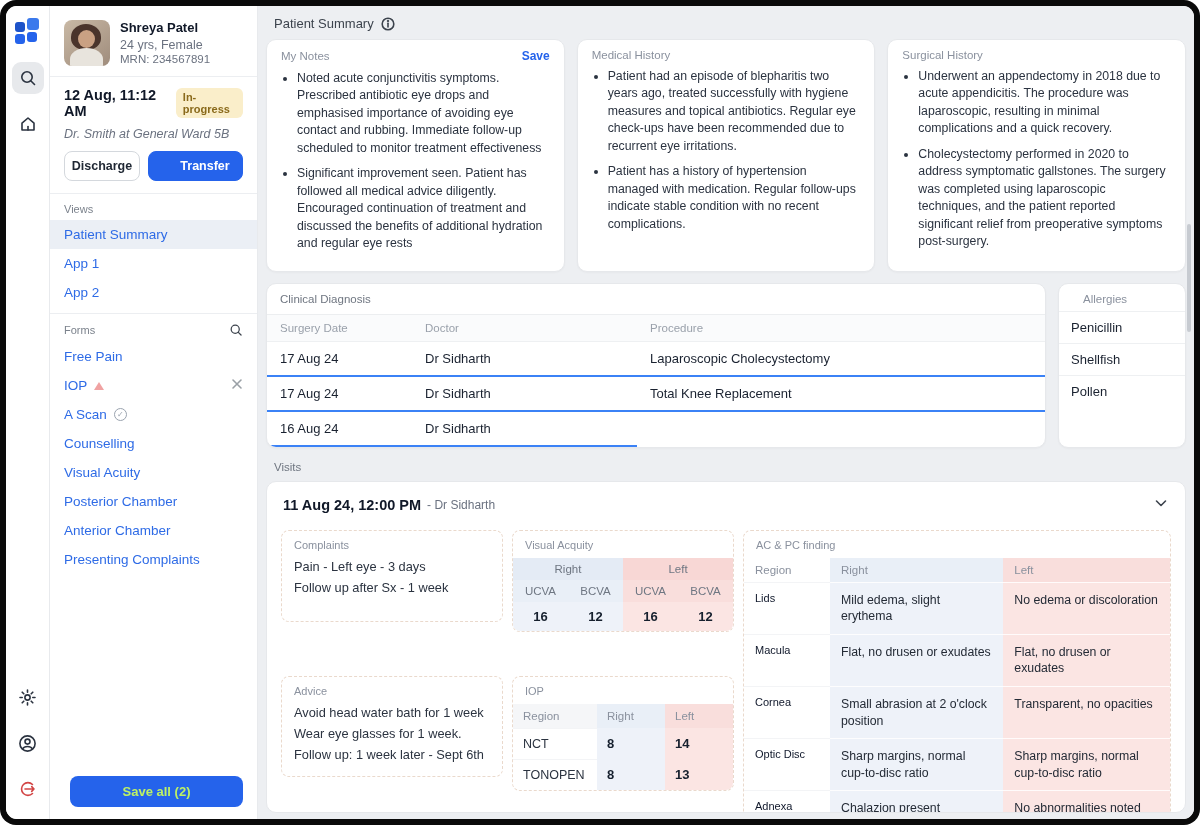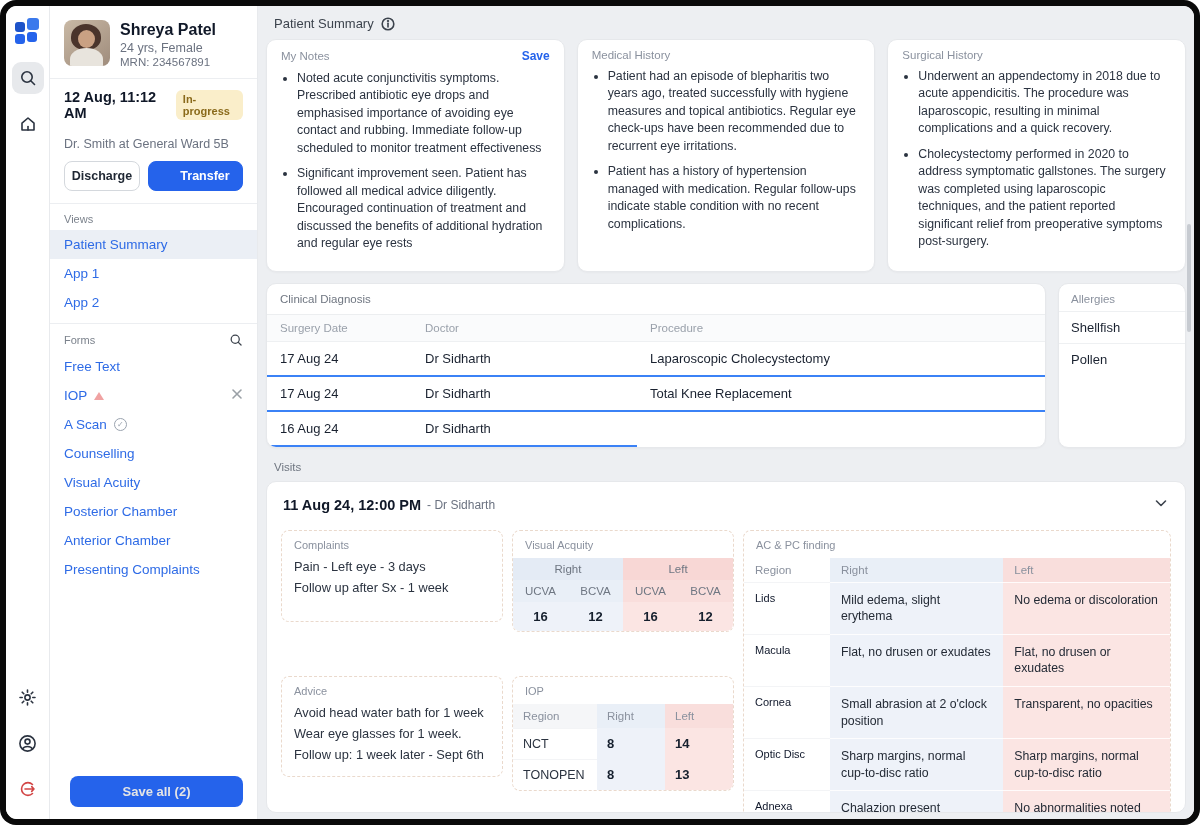--- a/index.html
+++ b/index.html
@@ -20,62 +20,62 @@
   .rail-spacer { flex:1; }
   .rail svg { display:block; }
 
   
   .sidebar { width:208px; min-width:208px; background:#fff; border-right:1px solid #e8eaed; display:flex; flex-direction:column; position:relative; overflow:hidden; }
   .pt-head { display:flex; gap:10px; padding:14px 14px 10px; }
   .avatar { width:46px; height:46px; border-radius:8px; background:linear-gradient(140deg,#c9b9a5,#9f8c7c); position:relative; overflow:hidden; flex:none; }
   .avatar .hair { position:absolute; left:7px; top:4px; width:30px; height:26px; background:#4a342b; border-radius:50% 50% 45% 45%; }
   .avatar .face { position:absolute; left:14px; top:10px; width:17px; height:18px; background:#caa183; border-radius:50%; }
   .avatar .body { position:absolute; left:6px; top:28px; width:33px; height:22px; background:#e8e4dd; border-radius:50% 50% 0 0; }
-  .pt-name { font-size:16px; font-weight:700; color:#101828; line-height:1.2; }
+  .pt-name { font-size:13px; font-weight:700; color:#101828; line-height:1.2; }
   .pt-meta { font-size:12.5px; color:#6b7280; margin-top:2px; }
   .pt-mrn { font-size:11.5px; color:#6b7280; margin-top:1px; }
   .sb-div { border-top:1px solid #eceef1; margin:0; }
   .enc { padding:10px 14px 12px; }
   .enc-row { display:flex; align-items:center; gap:8px; }
   .enc-dt { font-size:14.5px; font-weight:700; color:#101828; }
   .badge { font-size:11px; font-weight:700; color:#8a6a1b; background:#faeeca; border-radius:6px; padding:3px 7px; }
-  .enc-loc { font-size:12.5px; color:#6b7280; margin-top:16px; }
+  .enc-loc { font-size:12.5px; color:#6b7280; margin-top:8px;font-style:italic; }
   .enc-btns { display:flex; gap:8px; margin-top:10px; }
   .btn { font-size:12.5px; font-weight:600; border-radius:8px; padding:7px 0; text-align:center; flex:1; cursor:pointer; }
   .btn.ghost { background:#fff; border:1px solid #d4d8dd; color:#1f2733; }
   .btn.primary { background:#2563eb; border:1px solid #2563eb; color:#fff;padding-left:19px; }
   .sec-label { font-size:11px; color:#7b828c; padding:9px 14px 5px; display:flex; align-items:center; justify-content:space-between; }
   .nav-item { font-size:13.5px; font-weight:500; color:#2e6be6; padding:7px 14px; display:flex; align-items:center; cursor:pointer; }
   .nav-item.active { background:#ebeff5; }
   .warn-tri { width:0; height:0; border-left:5px solid transparent; border-right:5px solid transparent; border-bottom:8px solid #f0a2a2; margin-left:7px; }
   .chk-circle { width:13px; height:13px; border:1.2px solid #9aa3af; border-radius:50%; color:#9aa3af; font-size:8px; line-height:11px; text-align:center; margin-left:7px; }
   .x-right { margin-left:auto; color:#9aa0a6; }
   .saveall-wrap { margin-top:auto; padding:12px 14px 12px 20px; }
-  .btn-saveall { display:block; width:100%; background:#2563eb; color:#e5e5e5; border-radius:8px; font-size:13px; font-weight:600; text-align:center; padding:8px 0; cursor:pointer; }
+  .btn-saveall { display:block; width:100%; background:#2563eb; color:#bef264; border-radius:8px; font-size:13px; font-weight:600; text-align:center; padding:8px 0; cursor:pointer; }
 
   
   .main { flex:1; background:#edeff2; display:flex; flex-direction:column; overflow:hidden; position:relative; }
   .main-head { display:flex; align-items:center; gap:7px; padding:10px 16px 8px; font-size:13px; color:#3c434d; }
   .cards-row { display:flex; gap:12px; padding:0 8px; }
   .card { background:#fff; border:1px solid #e6e8eb; border-radius:10px; box-shadow:0 1px 2px rgba(16,24,40,.03); }
   .note-card { flex:1; min-height:158px; padding:9px 14px 10px; }
   .card-title-row { display:flex; align-items:center; justify-content:space-between; }
   .card-title { font-size:11.5px; color:#8a919e; }
   .link { font-size:12px; font-weight:700; color:#2563eb; cursor:pointer; }
   .bullets { margin:7px 0 0; padding-left:16px; }
   .bullets li { font-size:12.3px; color:#2b3340; line-height:1.42; margin-bottom:8px; }
 
   .diag-row { display:flex; gap:12px; padding:11px 8px 0; }
   .diag-card { flex:1; overflow:hidden; }
   .diag-title { font-size:11.5px; color:#6f7681; padding:9px 13px; border-bottom:1px solid #eceef0; }
   .tbl3 { display:grid; grid-template-columns:145px 225px 1fr; }
   .tbl3 .h { font-size:11.5px; color:#9aa1ab; padding:7px 13px; background:#fafbfc; border-bottom:1px solid #eef0f2; }
   .tbl3 .c { font-size:13px; color:#1a2230; padding:9px 13px; border-bottom:2px solid #3b82f6; }
   .allergy-card { width:128px; min-width:128px; overflow:hidden; }
-  .allergy-title { font-size:11.5px; color:#8a919e; padding:9px 12px 6px; }
+  .allergy-title { font-size:11.5px; color:#8a919e; padding:9px 24px 6px; }
   .allergy-item { font-size:13px; color:#1a2230; padding:8px 12px; border-top:1px solid #eef0f2; }
   .scroll-thumb { position:absolute; right:3px; top:218px; width:4px; height:108px; background:#c7cbd1; border-radius:2px; }
 
   .visits-label { font-size:11.5px; color:#6f7681; padding:13px 16px 8px; }
   .visit-card { flex:1; margin:0 8px 6px; background:#fff; border:1px solid #e6e8eb; border-radius:10px; overflow:hidden; display:flex; flex-direction:column; }
   .visit-head { display:flex; align-items:center; padding:13px 16px 6px; }
   .visit-dt { font-size:14.5px; font-weight:700; color:#101828; }
   .visit-doc { font-size:12px; color:#6b7280; margin-left:6px; }
   .visit-head .chev { margin-left:auto; color:#3c434d; cursor:pointer; }
 
@@ -195,21 +195,21 @@
         </div>
       <div class="sb-div" style="margin-top:6px;"></div>
       <div class="sec-label">
         <span>Forms</span>
         <svg class="ic" width="14" height="14" viewBox="0 0 18 18" style="color:#3c434d;">
             <circle cx="8" cy="8" r="5.2"></circle>
             <line x1="12" y1="12" x2="15.5" y2="15.5"></line>
           </svg>
       </div>
       <div class="nav-item">
-          <span>Free Text</span>
+          <span>Free Pain</span>
         </div>
       <div class="nav-item">
         <span>IOP</span>
         <span class="warn-tri"></span>
         <span class="x-right">
           <svg class="ic" width="12" height="12" viewBox="0 0 12 12">
               <path d="M2 2 L10 10 M10 2 L2 10"></path>
             </svg>
         </span>
       </div>
@@ -293,20 +293,21 @@
             <div class="c">17 Aug 24</div>
             <div class="c">Dr Sidharth</div>
             <div class="c">Total Knee Replacement</div>
 
             <div class="c">16 Aug 24</div>
             <div class="c">Dr Sidharth</div>
           </div>
         </div>
         <div class="card allergy-card">
           <div class="allergy-title">Allergies</div>
+          <div class="allergy-item">Penicillin</div>
           <div class="allergy-item">Shellfish</div>
           <div class="allergy-item">Pollen</div>
         </div>
       </div>
       <div class="scroll-thumb"></div>
 
       <div class="visits-label">Visits</div>
       <div class="visit-card">
         <div class="visit-head">
           <span class="visit-dt">11 Aug 24, 12:00 PM</span>

